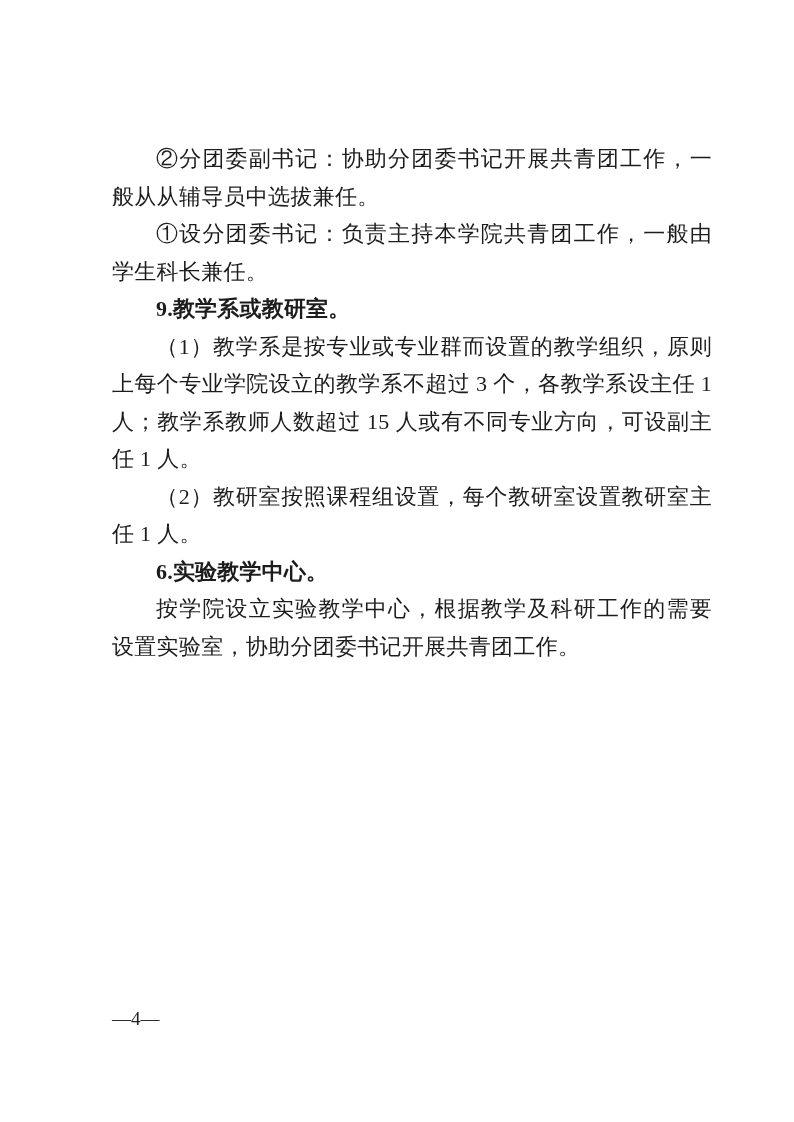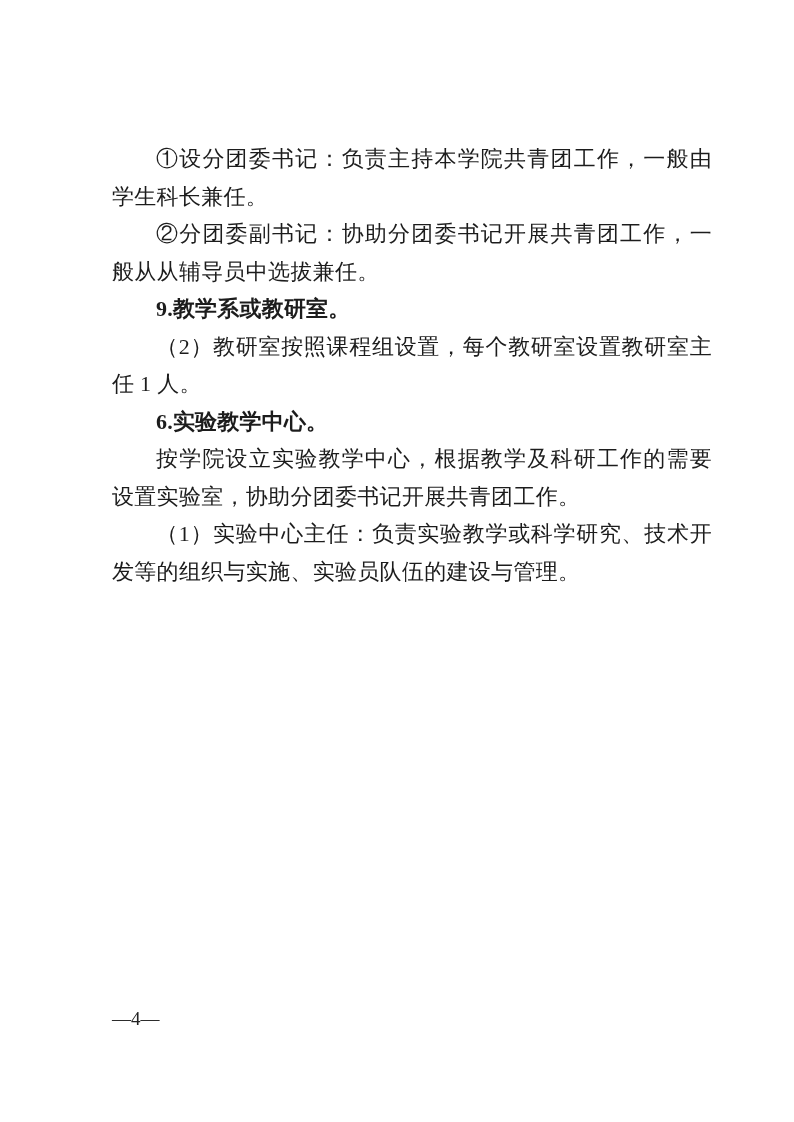--- a/index.html
+++ b/index.html
@@ -42,22 +42,22 @@
     font-size: 19px;
     color: #222222;
     letter-spacing: 0px;
   }
 </style>
 </head>
 <body>
 
 <div class="page">
   <div class="content">
+    <p>②分团委副书记：协助分团委书记开展共青团工作，一般从从辅导员中选拔兼任。</p>
     <p>①设分团委书记：负责主持本学院共青团工作，一般由学生科长兼任。</p>
-    <p>②分团委副书记：协助分团委书记开展共青团工作，一般从从辅导员中选拔兼任。</p>
     <p class="heading">9.教学系或教研室。</p>
+    <p>（1）教学系是按专业或专业群而设置的教学组织，原则上每个专业学院设立的教学系不超过 3 个，各教学系设主任 1 人；教学系教师人数超过 15 人或有不同专业方向，可设副主任 1 人。</p>
     <p>（2）教研室按照课程组设置，每个教研室设置教研室主任 1 人。</p>
     <p class="heading">6.实验教学中心。</p>
     <p>按学院设立实验教学中心，根据教学及科研工作的需要设置实验室，协助分团委书记开展共青团工作。</p>
-    <p>（1）实验中心主任：负责实验教学或科学研究、技术开发等的组织与实施、实验员队伍的建设与管理。</p>
   </div>
   <div class="footer">—4—</div>
 </div>
 
 </body></html>

